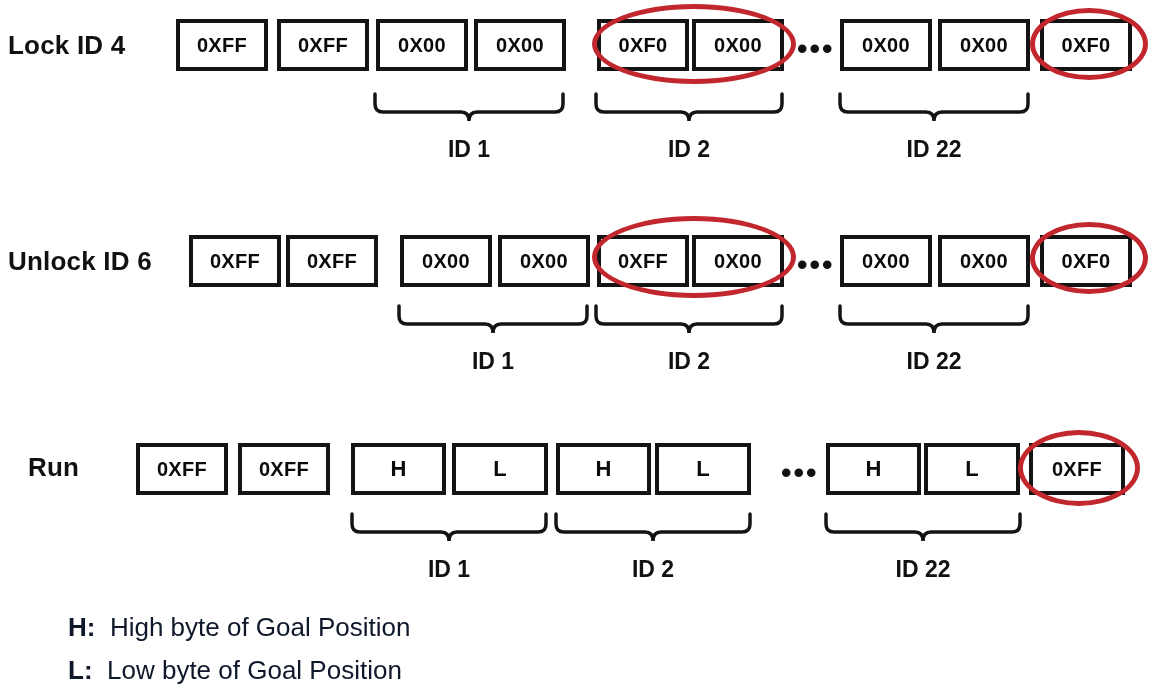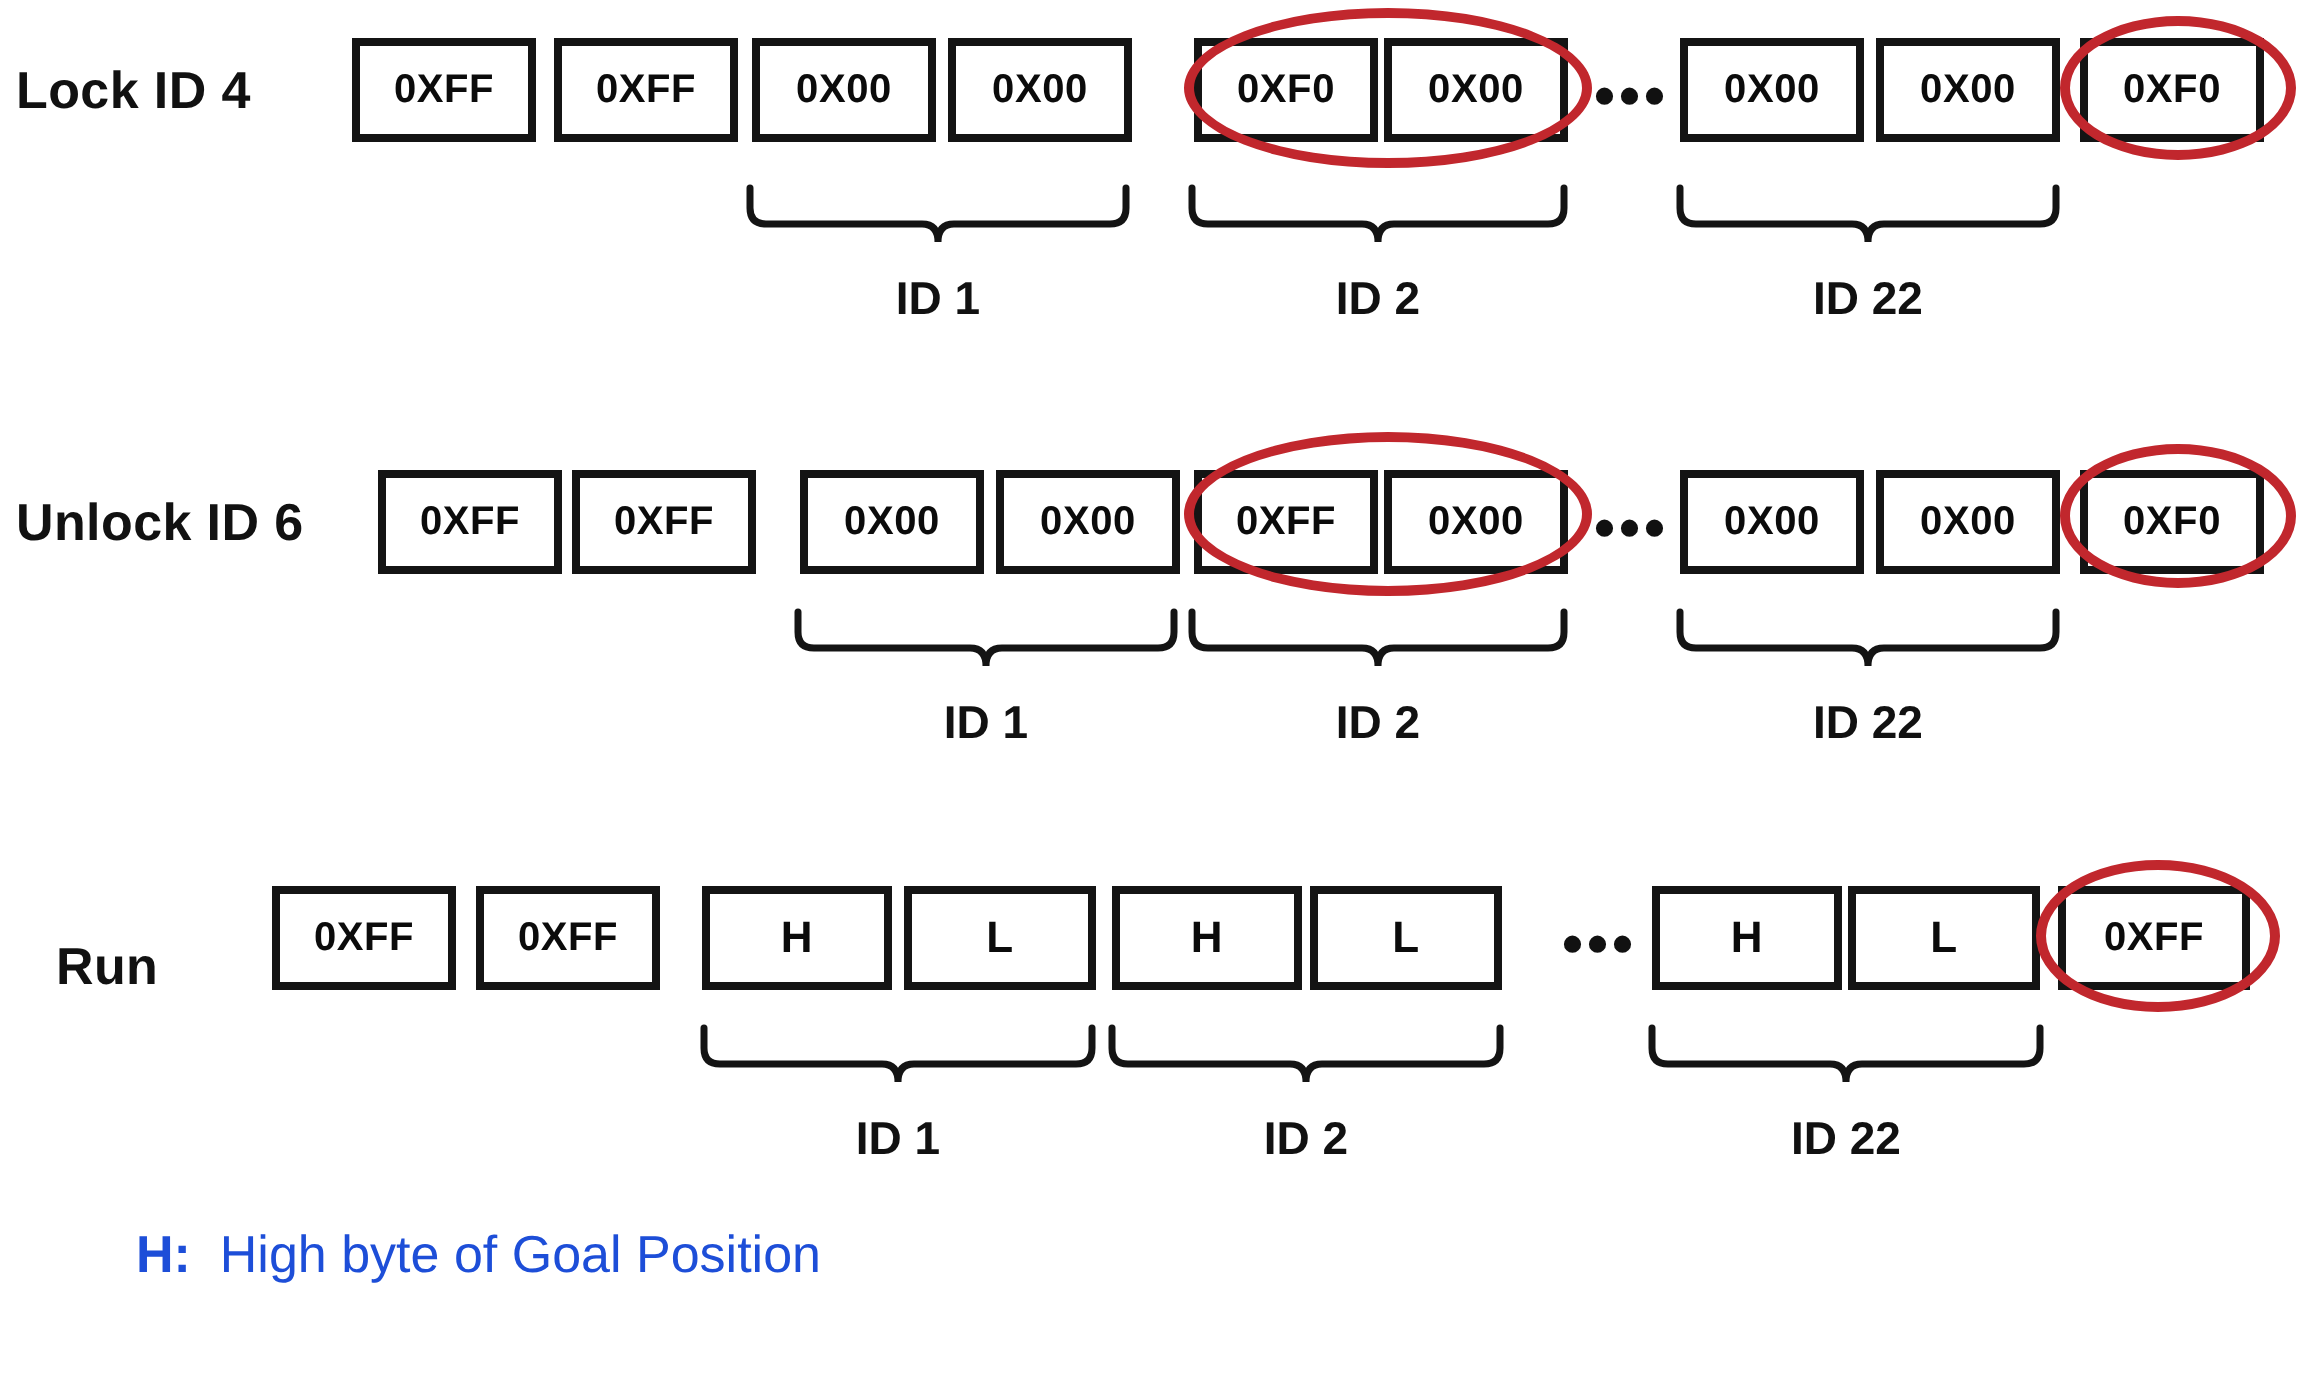--- a/index.html
+++ b/index.html
@@ -68,21 +68,21 @@
     box-sizing: border-box;
     border: 5px solid #c1272d;
     border-radius: 50%;
     background: transparent;
     pointer-events: none;
   }
   .legend-line {
     position: absolute;
     font-size: 26px;
     white-space: nowrap;
-    color: #1d4ed8;
+    color: #0f172a;
   }
   .legend-key { font-weight: bold; }
   .legend-val { font-weight: normal; }
 </style>
 </head>
 <body>
 
 <div id="stage">
     <div class="row" style="top: 0px;">
       <div class="row-label" style="left: 8px; top: 30px;">Lock  ID 4</div>
@@ -144,21 +144,21 @@
       <div class="brace-wrap" style="left: 838px; top: 304px;">
         <svg width="192" height="34" viewBox="0 0 192 34">
           <path d="M 2,2 L 2,12 Q 2,20 10,20 L 88,20 Q 96,20 96,29 Q 96,20 104,20 L 182,20 Q 190,20 190,12 L 190,2" fill="none" stroke="#141414" stroke-width="3.5" stroke-linecap="round"></path>
         </svg>
       </div>
       <div class="id-label" style="left: 838px; top: 348px; width: 192px;">ID 22</div>
       <div class="circle" style="left: 592px; top: 216px; width: 204px; height: 82px; border-color: rgb(193, 39, 45);"></div>
       <div class="circle" style="left: 1030px; top: 222px; width: 118px; height: 72px; border-color: rgb(193, 39, 45);"></div>
     </div>
     <div class="row" style="top: 0px;">
-      <div class="row-label" style="left: 28px; top: 468px;">Run</div>
+      <div class="row-label" style="left: 28px; top: 452px;">Run</div>
       <div class="byte-box" style="left: 136px; top: 443px; width: 92px; height: 52px;">0XFF</div>
       <div class="byte-box" style="left: 238px; top: 443px; width: 92px; height: 52px;">0XFF</div>
       <div class="byte-box hl" style="left: 351px; top: 443px; width: 95px; height: 52px;">H</div>
       <div class="byte-box hl" style="left: 452px; top: 443px; width: 96px; height: 52px;">L</div>
       <div class="byte-box hl" style="left: 556px; top: 443px; width: 95px; height: 52px;">H</div>
       <div class="byte-box hl" style="left: 655px; top: 443px; width: 96px; height: 52px;">L</div>
       <div class="byte-box hl" style="left: 826px; top: 443px; width: 95px; height: 52px;">H</div>
       <div class="byte-box hl" style="left: 924px; top: 443px; width: 96px; height: 52px;">L</div>
       <div class="byte-box" style="left: 1029px; top: 443px; width: 96px; height: 52px;">0XFF</div>
       <div class="ellipsis" style="left: 781px; top: 458px;">•••</div>
@@ -176,13 +176,14 @@
       <div class="id-label" style="left: 554px; top: 556px; width: 198px;">ID 2</div>
       <div class="brace-wrap" style="left: 824px; top: 512px;">
         <svg width="198" height="34" viewBox="0 0 198 34">
           <path d="M 2,2 L 2,12 Q 2,20 10,20 L 91,20 Q 99,20 99,29 Q 99,20 107,20 L 188,20 Q 196,20 196,12 L 196,2" fill="none" stroke="#141414" stroke-width="3.5" stroke-linecap="round"></path>
         </svg>
       </div>
       <div class="id-label" style="left: 824px; top: 556px; width: 198px;">ID 22</div>
       <div class="circle" style="left: 1018px; top: 430px; width: 122px; height: 76px; border-color: rgb(193, 39, 45);"></div>
     </div>
     <div class="legend-line" style="left: 68px; top: 612px;"><span class="legend-key">H:</span>&nbsp;&nbsp;<span class="legend-val">High byte of Goal Position</span></div>
+    <div class="legend-line" style="left: 68px; top: 655px;"><span class="legend-key">L:</span>&nbsp;&nbsp;<span class="legend-val">Low byte of Goal Position</span></div>
   </div>
 
 </body></html>

